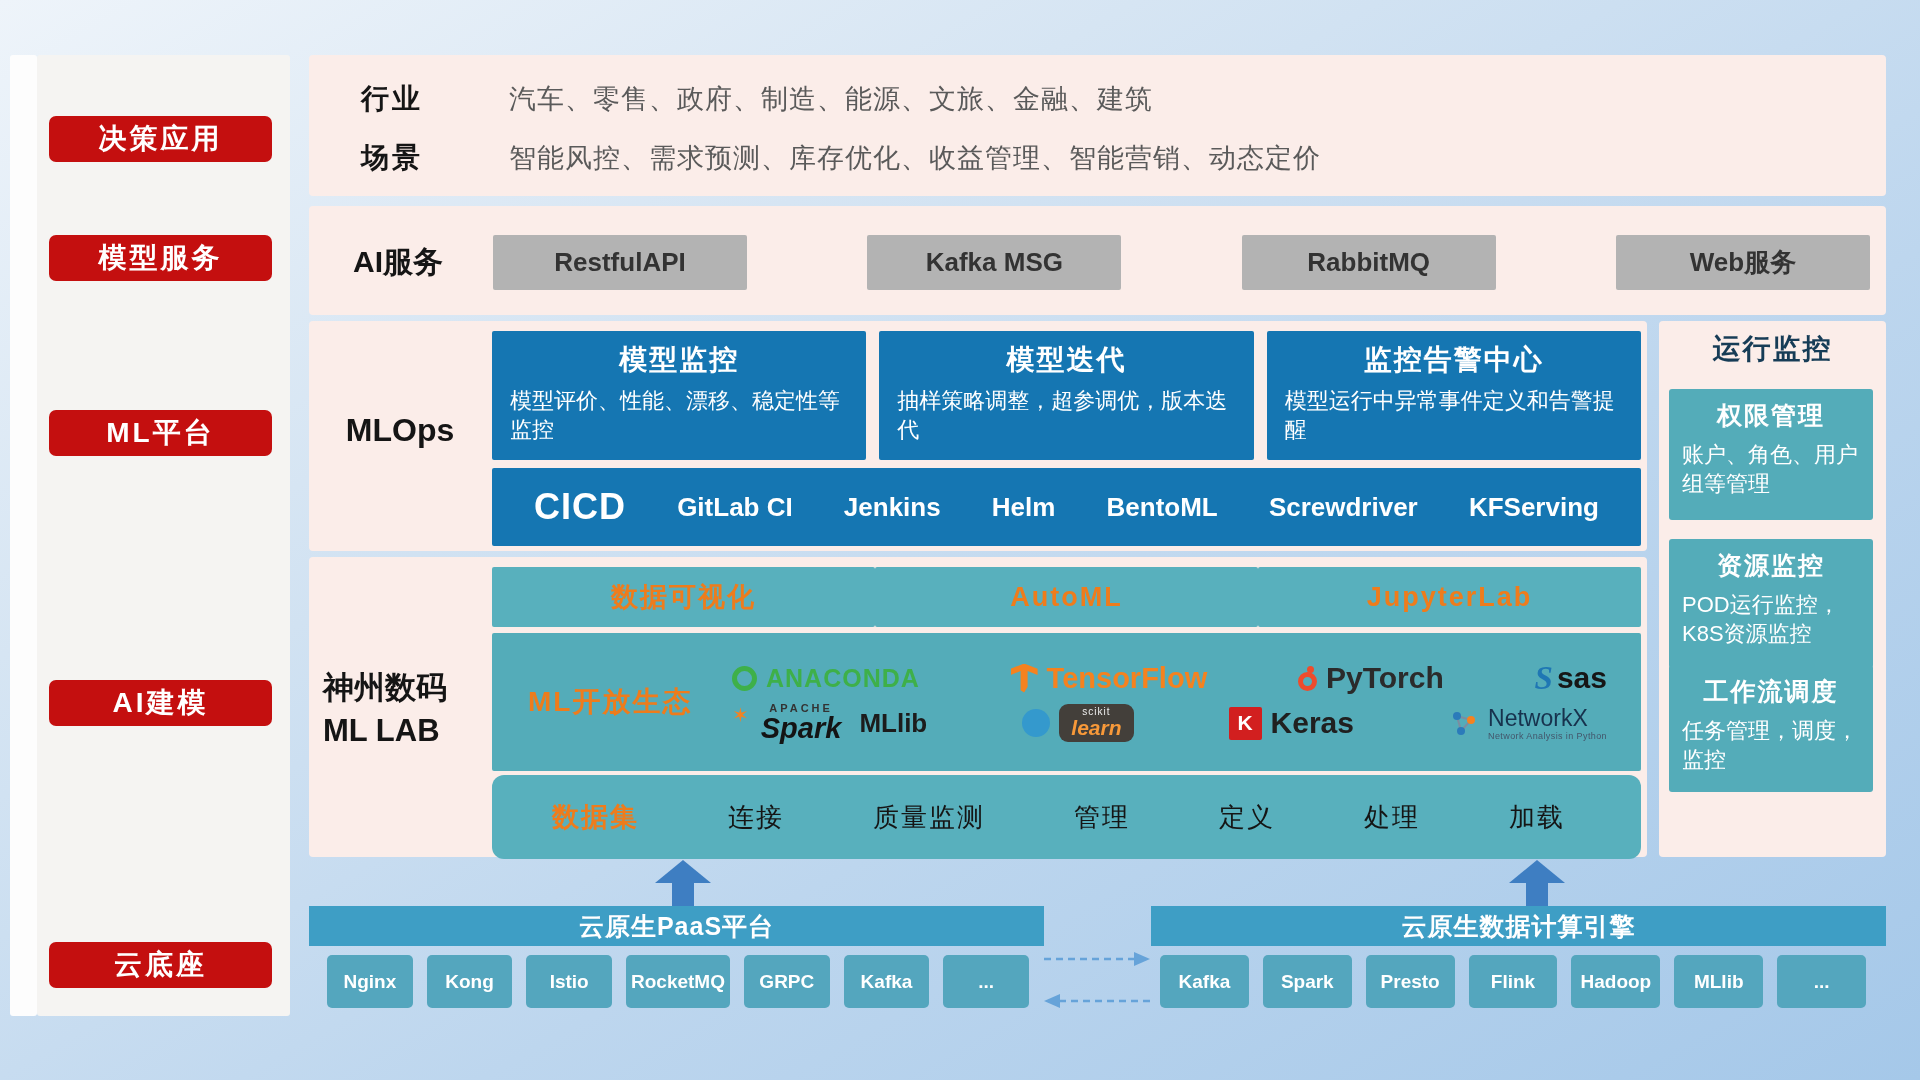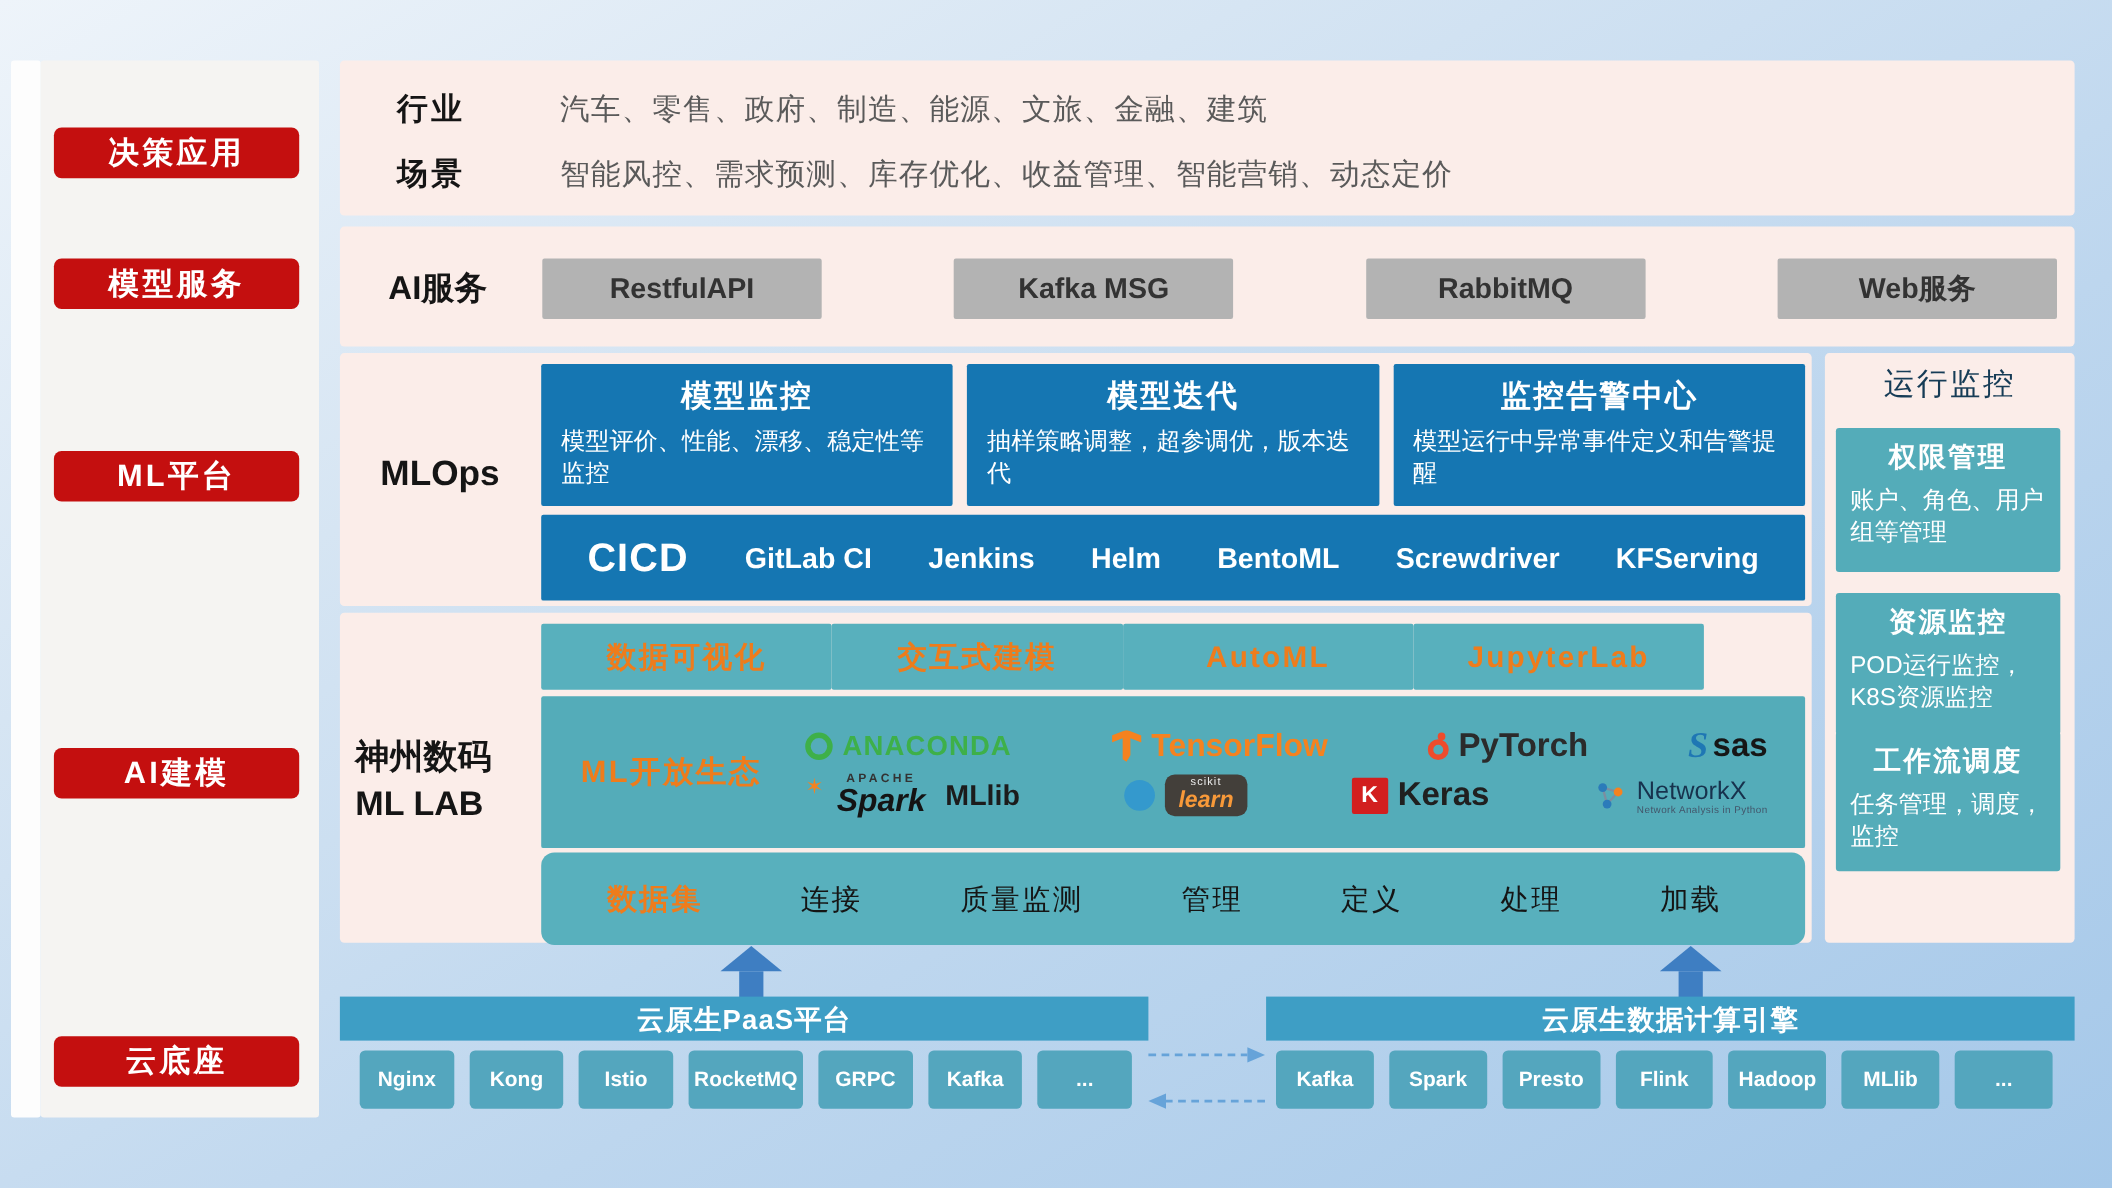--- a/index.html
+++ b/index.html
@@ -31,28 +31,28 @@
   .cards-row{position:absolute;left:492px;top:331px;width:1149px;display:flex;gap:13px}
   .ml-card{flex:1;height:129px;background:var(--blue,#1576B2);color:#fff;border-radius:2px;padding:10px 18px;text-align:center}
   .ml-card .t{font-size:28px;font-weight:700;margin-bottom:7px;letter-spacing:2px}
   .ml-card .d{font-size:22px;text-align:left;line-height:1.32}
   .cicd{position:absolute;left:492px;top:468px;width:1149px;height:78px;background:var(--blue,#1576B2);display:flex;
     align-items:center;justify-content:space-between;padding:0 42px;border-radius:2px;color:#fff}
   .cicd-label{font-size:36px;font-weight:700;letter-spacing:1px}
   .cicd-tool{font-size:26px;font-weight:600}
 
   
-  .mon-title{position:absolute;left:1659px;top:330px;width:227px;text-align:center;font-size:28px;font-weight:400;color:#163C56;letter-spacing:2px}
+  .mon-title{position:absolute;left:1659px;top:330px;width:227px;text-align:center;font-size:28px;font-weight:700;color:#163C56;letter-spacing:2px}
   .mon-card{position:absolute;left:1669px;width:204px;background:var(--teal,#54ACB9);color:#fff;border-radius:3px;padding:10px 13px;text-align:center}
   .mon-card .t{font-size:25px;font-weight:700;margin-bottom:8px;letter-spacing:2px}
   .mon-card .d{font-size:22px;text-align:left;line-height:1.32}
 
   
   .mllab-label{position:absolute;left:323px;top:666px;width:154px;text-align:left;font-size:31px;font-weight:700;color:#151515;line-height:1.4}
-  .feat-row{position:absolute;left:492px;top:567px;width:1057px;display:flex;}
+  .feat-row{position:absolute;left:492px;top:567px;width:1149px;display:flex;}
   .feat-btn{flex:1;height:60px;background:var(--teal-light,#58B0BD);display:flex;align-items:center;justify-content:center;
     color:var(--orange,#EE7C1C);font-size:27px;font-weight:700;border-radius:2px;letter-spacing:2px}
   .eco{position:absolute;left:492px;top:633px;width:1149px;height:138px;background:var(--teal,#54ACB9);border-radius:2px;
     display:flex;align-items:center;padding:0 26px 0 36px}
   .eco-label{width:196px;color:var(--orange,#EE7C1C);font-size:28px;font-weight:700;letter-spacing:2px}
   .eco-rows{flex:1;display:flex;flex-direction:column;gap:8px}
   .eco-row{display:flex;align-items:center;justify-content:space-between;padding:0 8px}
   .logo{display:flex;align-items:center;gap:9px}
   .ana-ring{width:25px;height:25px;border:5px solid #3EB049;border-radius:50%;display:inline-block}
   .ana-text{color:#3EB049;font-size:25px;font-weight:700;letter-spacing:1px}
@@ -169,21 +169,20 @@
     <div class="t">工作流调度</div>
     <div class="d">任务管理，调度，监控</div>
   </div>
 
   <div class="mllab-label">
     <div>神州数码</div>
     <div>ML LAB</div>
   </div>
   <div class="feat-row">
     <div class="feat-btn">数据可视化</div>
-    <div class="feat-btn">交互式建模</div>
     <div class="feat-btn">AutoML</div>
     <div class="feat-btn">JupyterLab</div>
   </div>
 
   <div class="eco">
     <div class="eco-label">ML开放生态</div>
     <div class="eco-rows">
       <div class="eco-row">
         <div class="logo">
           <span class="ana-ring"></span>

